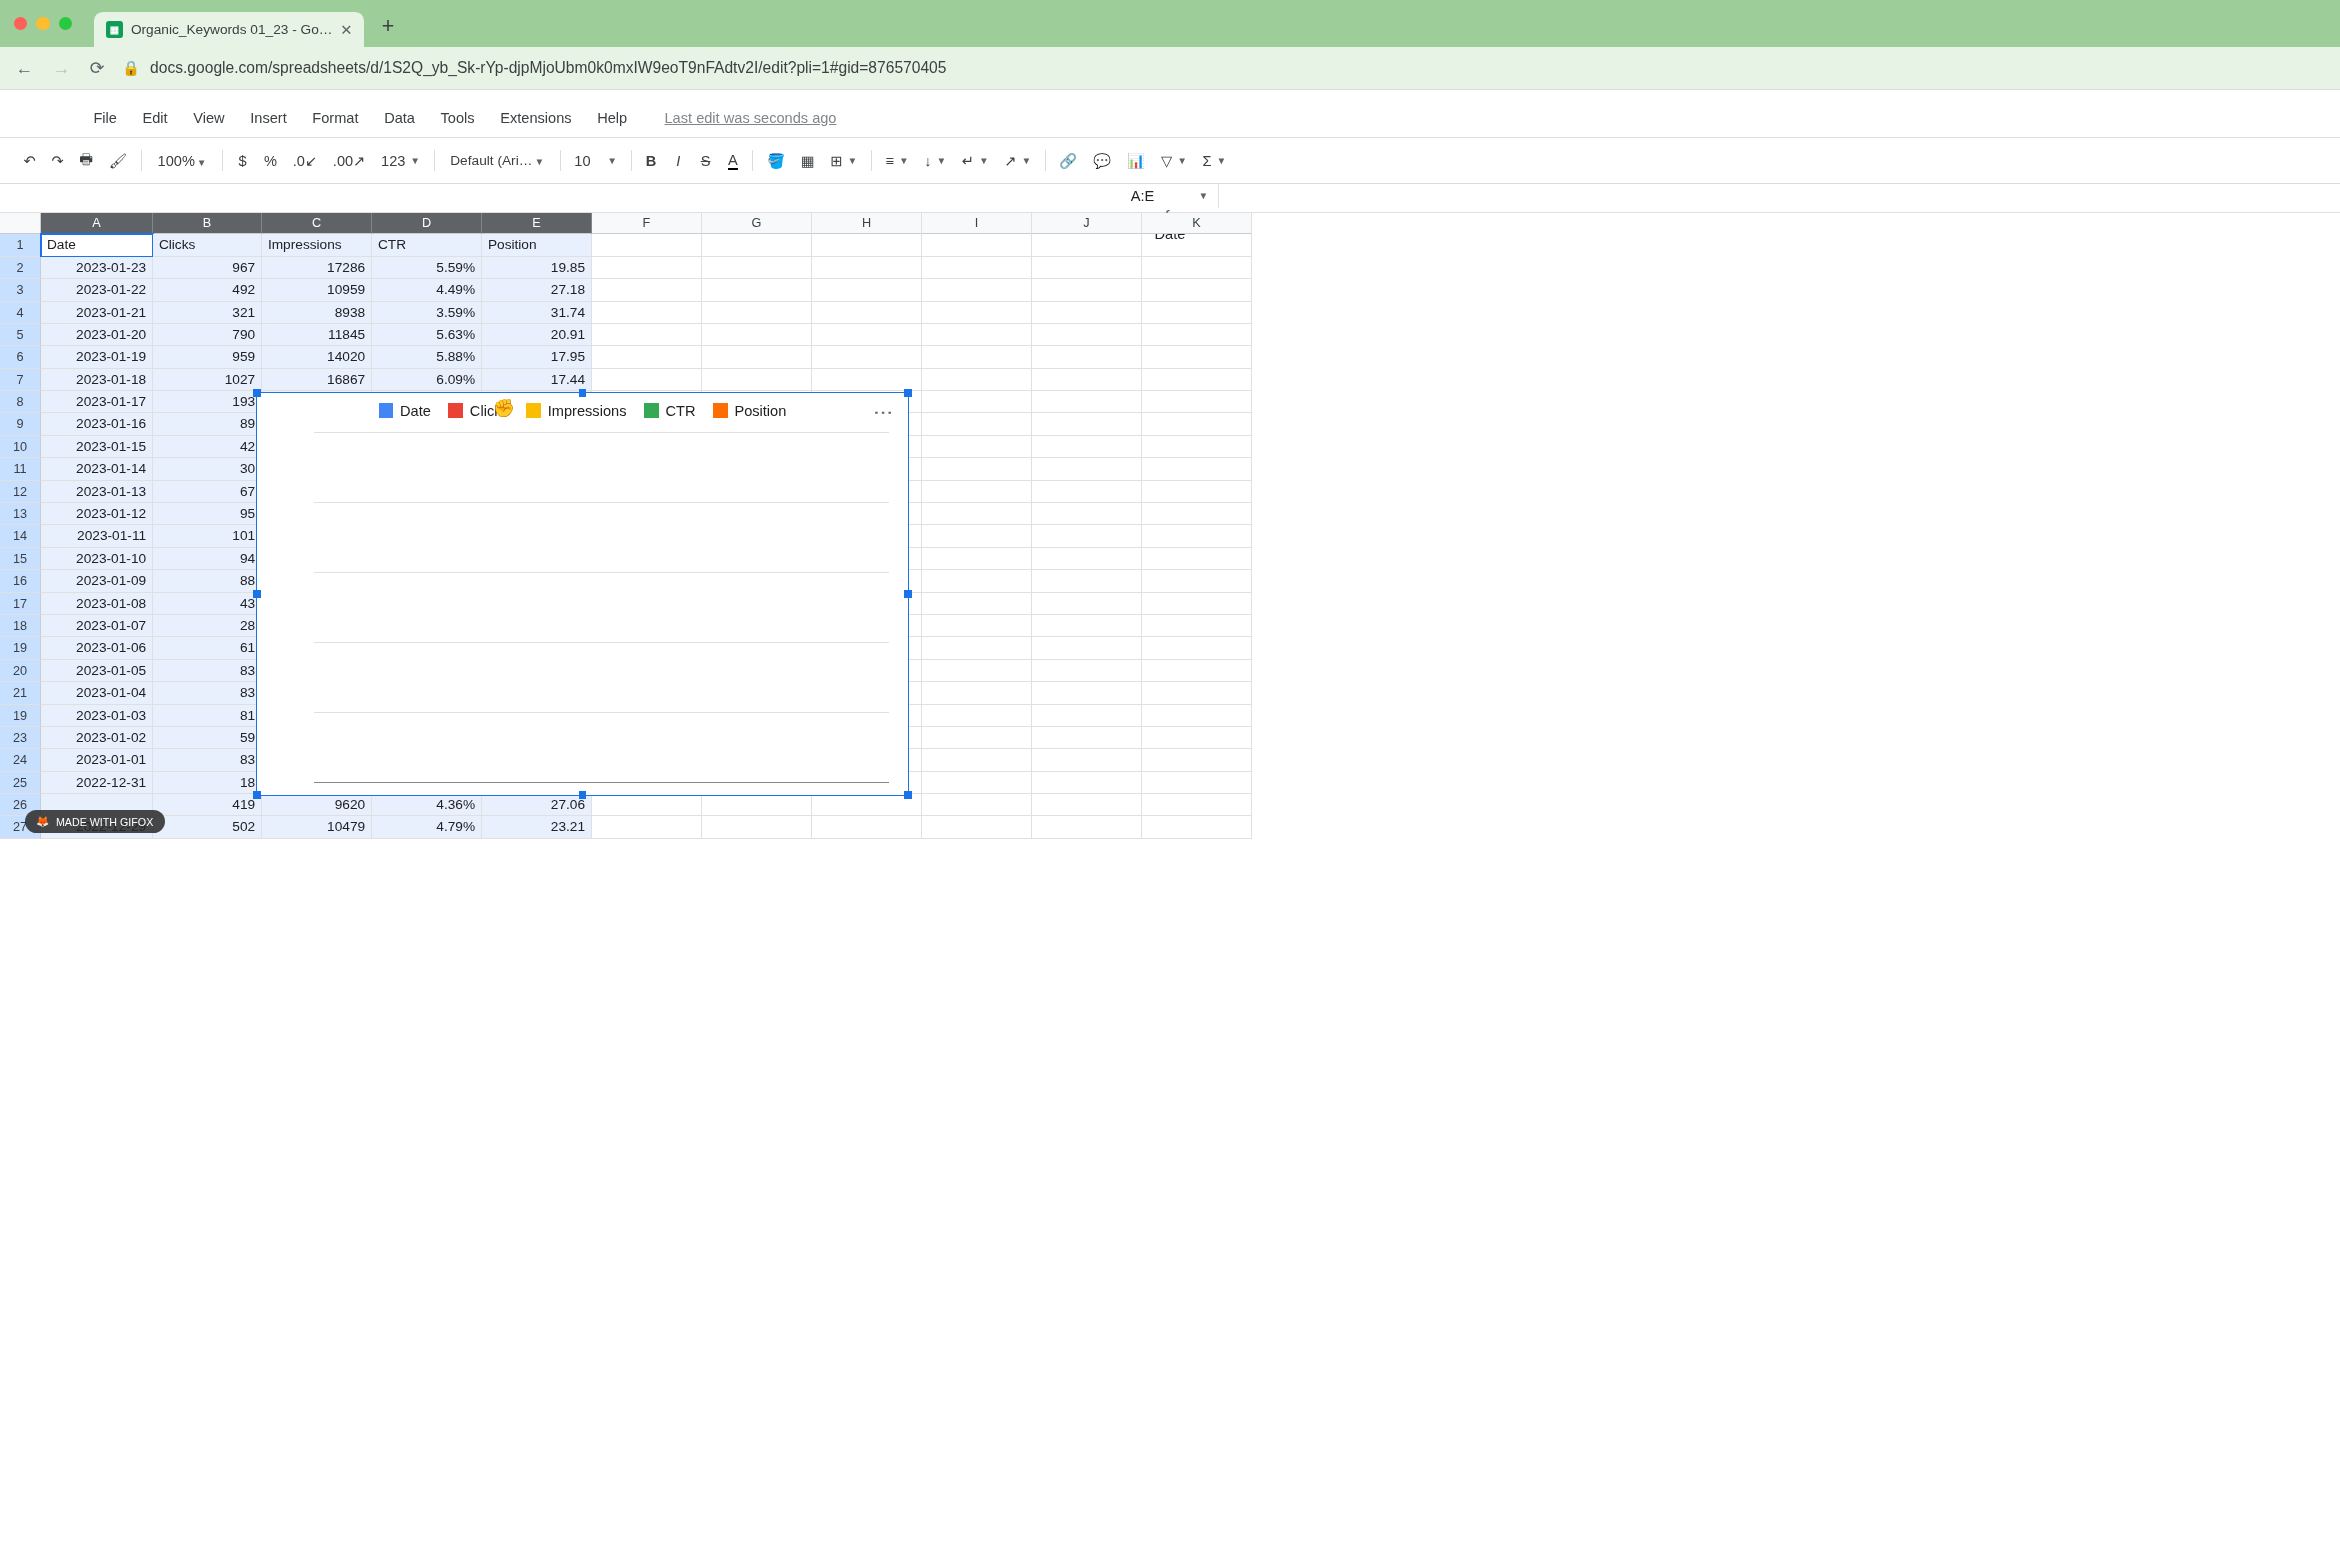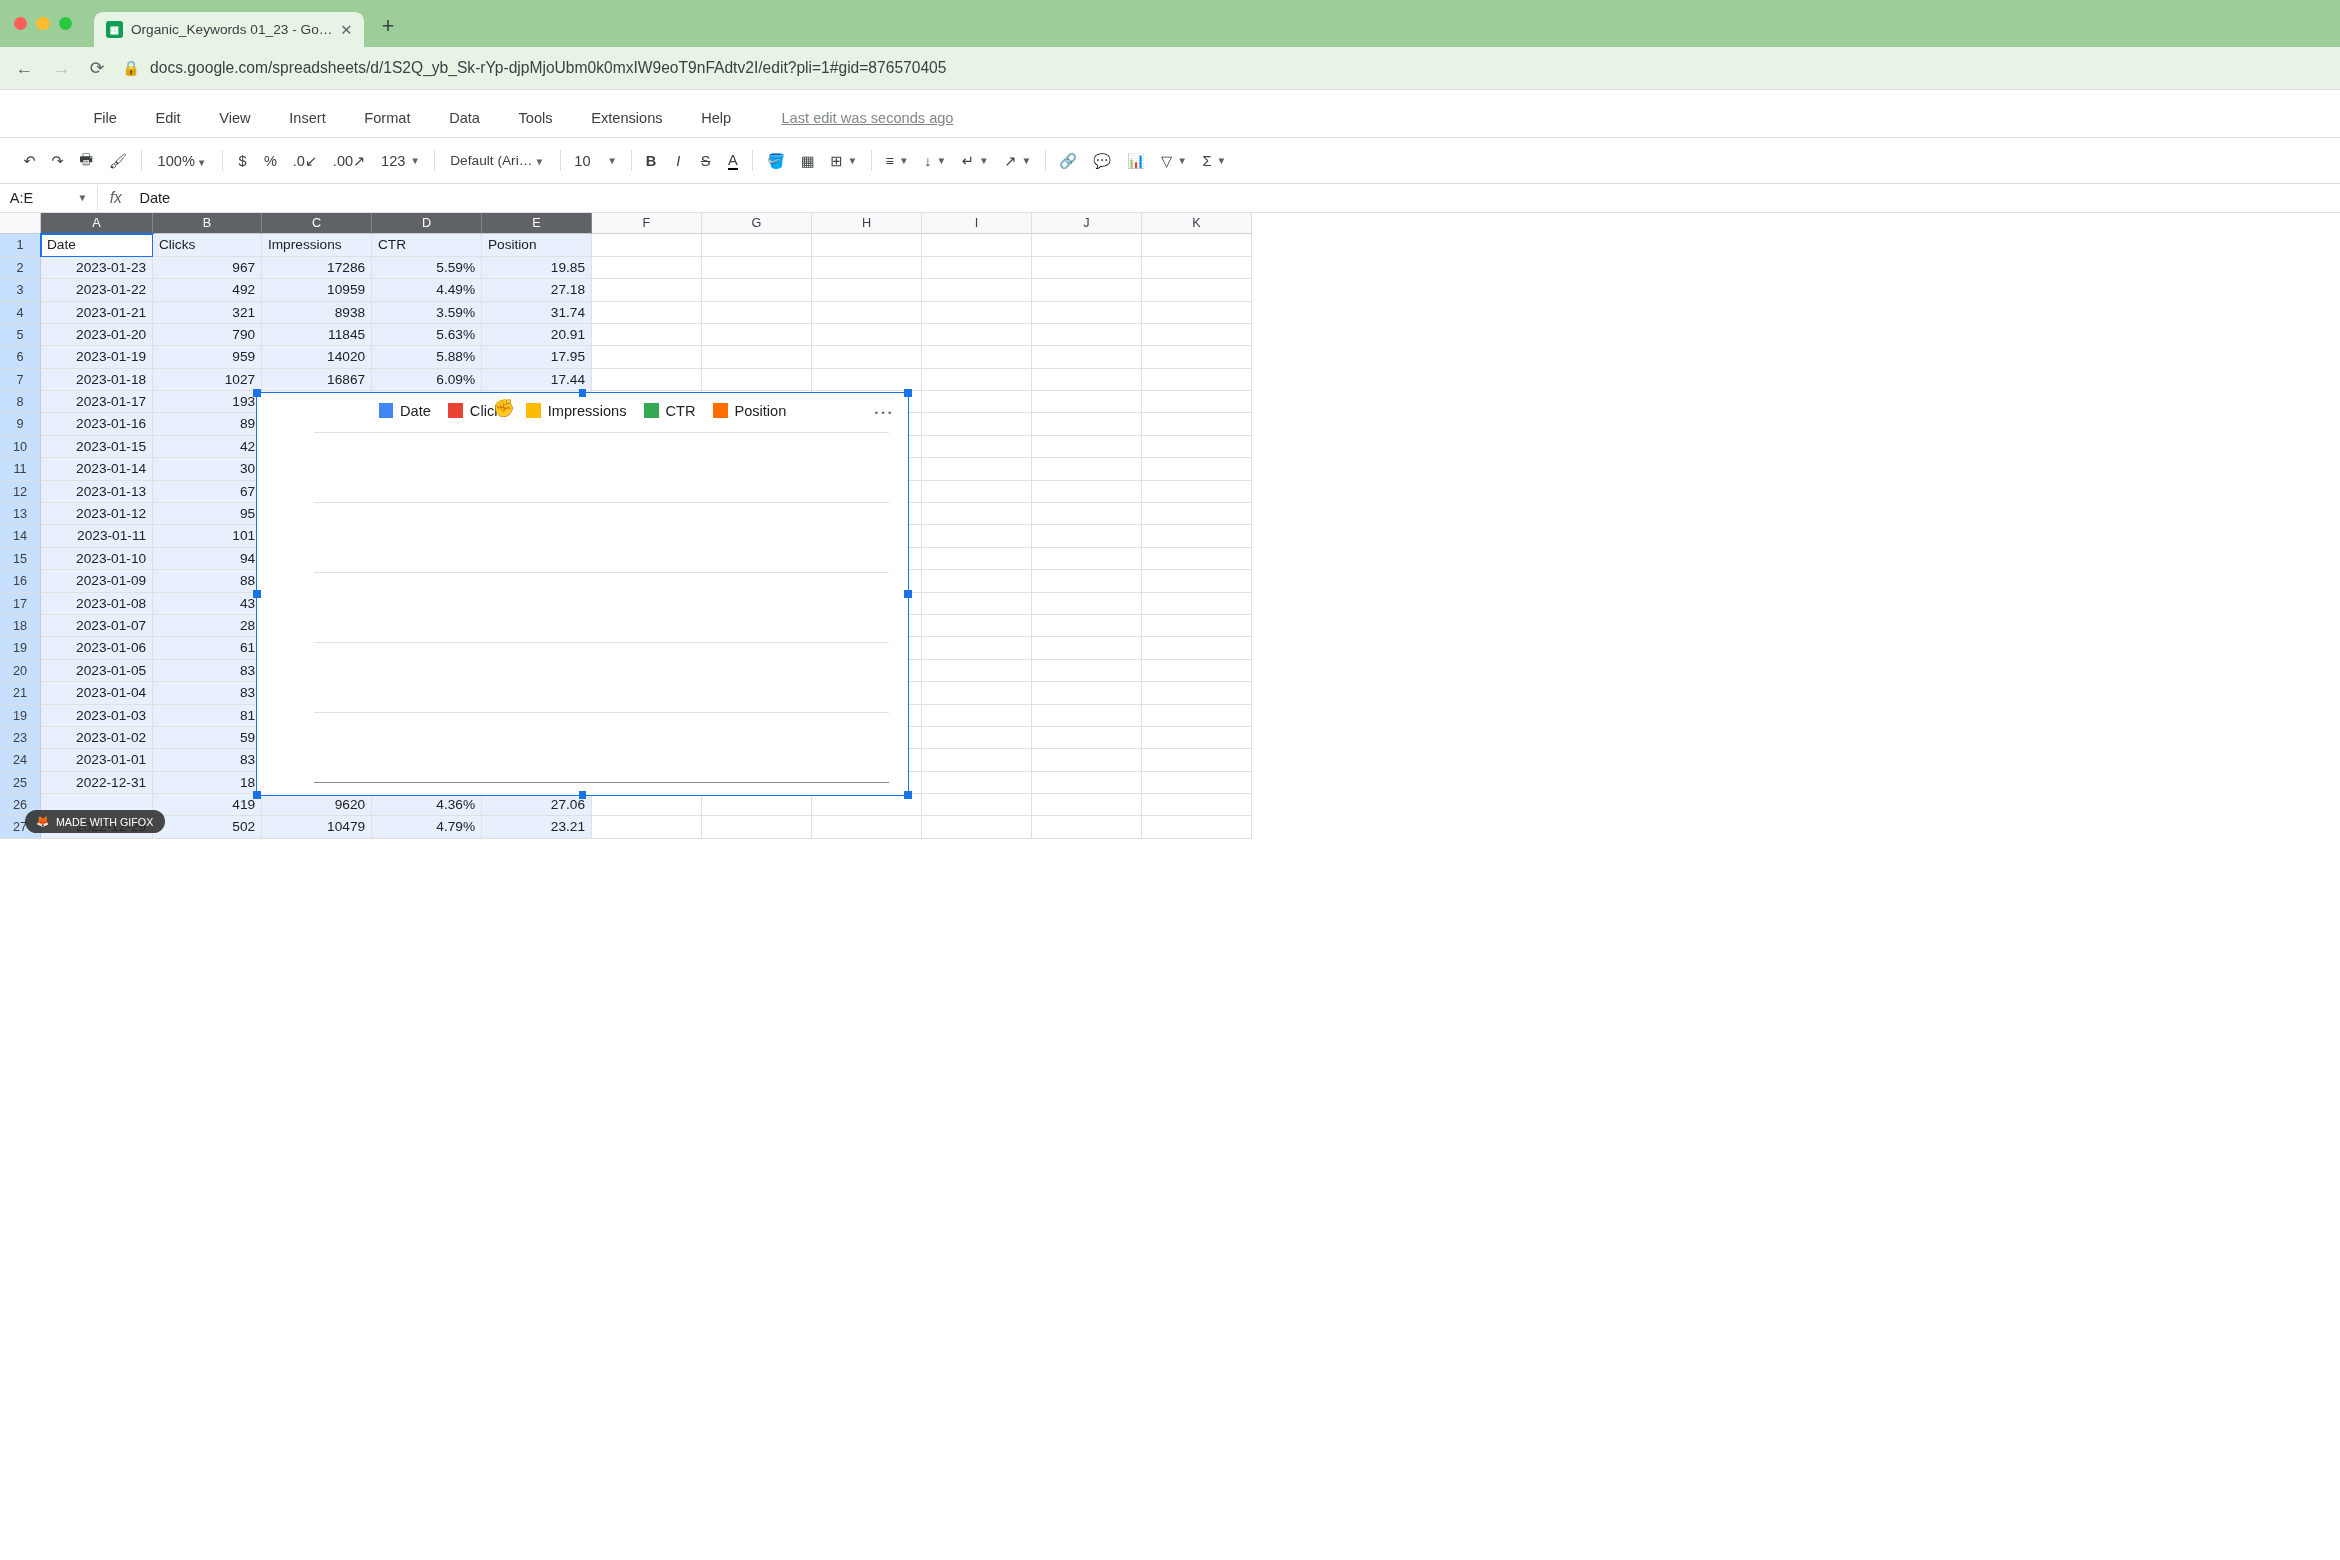--- a/index.html
+++ b/index.html
@@ -25,34 +25,34 @@
 .title-row { display:flex; align-items:center; gap:13.7px; }
 .sheets-logo { width:41px;height:41px;background:#0f9d58;border-radius:5.9px;display:flex;align-items:center;justify-content:center; }
 .sheets-logo div { width:21.5px;height:21.5px;border:2px solid #fff;border-radius:2px;position:relative; }
 .sheets-logo div::before,.sheets-logo div::after{content:'';position:absolute;background:#fff;}
 .sheets-logo div::before{width:100%;height:2px;top:7.8px;}
 .sheets-logo div::after{width:2px;height:100%;left:7.8px;}
 .doc-title { font-size:20.5px; color:#3c4043; }
 .title-icons { display:flex; gap:15.6px; color:#5f6368; font-size:16.6px; margin-left:5.9px; align-items:center;}
 .saved { display:flex;align-items:center;gap:5.9px;font-size:14.6px;color:#3c4043; }
 
-.menu-row { display:flex; gap:19px; padding:5.9px 0 7.8px 66px; font-size:14.6px; color:#3c4043; align-items:center;}
+.menu-row { display:flex; gap:6px; padding:5.9px 0 7.8px 66px; font-size:14.6px; color:#3c4043; align-items:center;}
 .menu-row span { padding:3.9px 9.8px; cursor:pointer; }
 .last-edit { margin-left:11.7px; color:#80868b; text-decoration:underline; }
 
 
 .toolbar { display:flex; align-items:center; gap:3.9px; padding:5.9px 17.6px; border-top:1px solid #dadce0; border-bottom:1px solid #dadce0; color:#3c4043; }
 .tb-btn { padding:3.9px 5.9px; display:flex; align-items:center; gap:2.9px; font-size:14.6px; cursor:pointer; min-width:23.4px; justify-content:center;}
 .tb-sep { width:1px; height:21.5px; background:#dadce0; margin:0 3.9px; }
 .zoom { padding:3.9px 7.8px; font-size:14.6px; }
 .font-sel { padding:3.9px 7.8px; font-size:13.7px; min-width:98px; }
 .drop { font-size:9.8px; color:#5f6368; margin-left:2px; }
 
 
-.namebox-row { display:flex; align-items:center; border-bottom:1px solid #e0e0e0; height:29px; }
+.namebox-row { display:flex; align-items:center; border-bottom:1px solid #e0e0e0; height:29px;flex-direction:column; }
 .namebox { width:98px; padding:3.9px 9.8px; border-right:1px solid #e0e0e0; display:flex; align-items:center; justify-content:space-between; font-size:14.6px;}
 .fx { padding:0 11.7px; color:#5f6368; font-style:italic; font-size:15.6px;}
 .fx-val { padding:0 5.9px; font-size:14.6px; }
 
 
 .grid-wrap { position:relative; overflow:hidden; }
 .grid { display:grid; grid-template-columns:41px 112px 109px 110px 110px 110px repeat(6,110px); }
 .colhdr { background:#f8f9fa; border-right:1px solid #e0e0e0; border-bottom:1px solid #ccc; text-align:center; font-size:12.7px; color:#3c4043; height:21.5px; line-height:21.5px; font-weight:normal;}
 .colhdr.sel { background:#5f6368; color:#fff; border-right:1px solid #80868b;}
 .rowhdr { background:#f8f9fa; border-right:1px solid #ccc; border-bottom:1px solid #e0e0e0; text-align:center; font-size:12.7px; color:#3c4043; height:22.4px; line-height:22.4px;}

